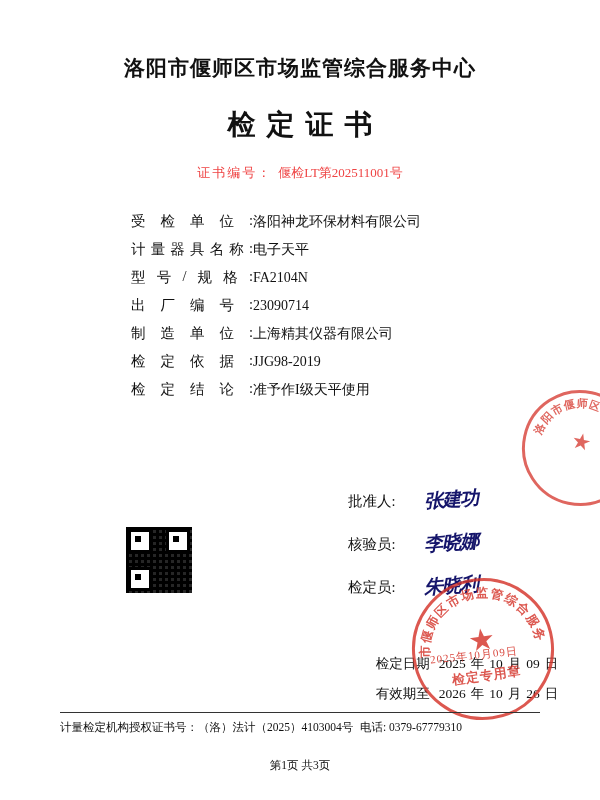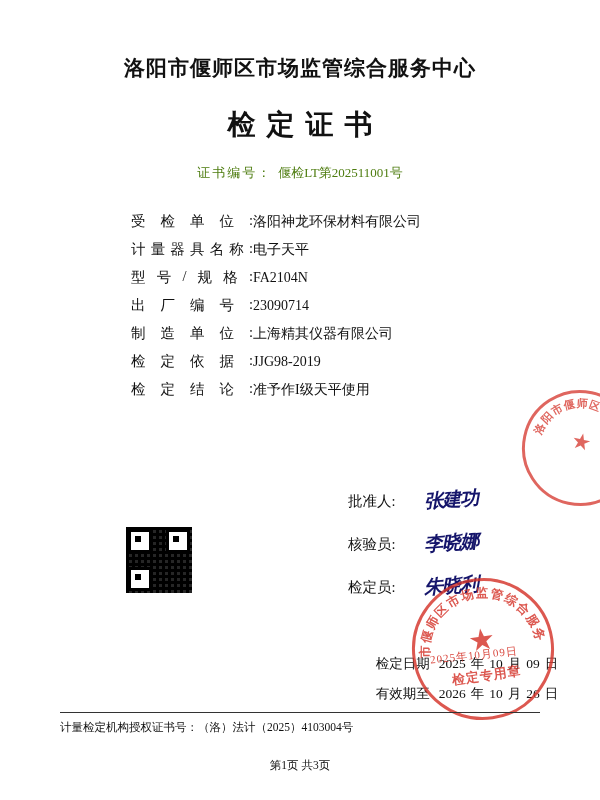--- a/index.html
+++ b/index.html
@@ -46,21 +46,21 @@
     text-indent: 11px;
     color: #111;
   }
   .cert-no-row {
     position: absolute;
     top: 164px;
     left: 0;
     width: 600px;
     text-align: center;
     font-size: 13px;
-    color: #4d7c0f;
+    color: #ef4444;
   }
   .cert-no-row .label {
     letter-spacing: 2px;
   }
   .cert-no-row .value {
     margin-left: 6px;
   }
 
   
   .fields {
@@ -460,19 +460,23 @@
   </div>
 
   <div class="stamp-date">2025年10月09日</div>
 
   <div class="footer-rule"></div>
   <div class="footer">
     <div class="footer-row">
       <div class="footer-left">
         <span>计量检定机构授权证书号：</span><span>（洛）法计（2025）4103004号</span>
       </div>
+      <div class="footer-right">
+        <span>电话:</span>
+        <span>0379-67779310</span>
+      </div>
     </div>
     <div class="footer-row">
     </div>
   </div>
   <div class="page-num">第1页 共3页</div>
 
 </div>
 
 </body></html>

